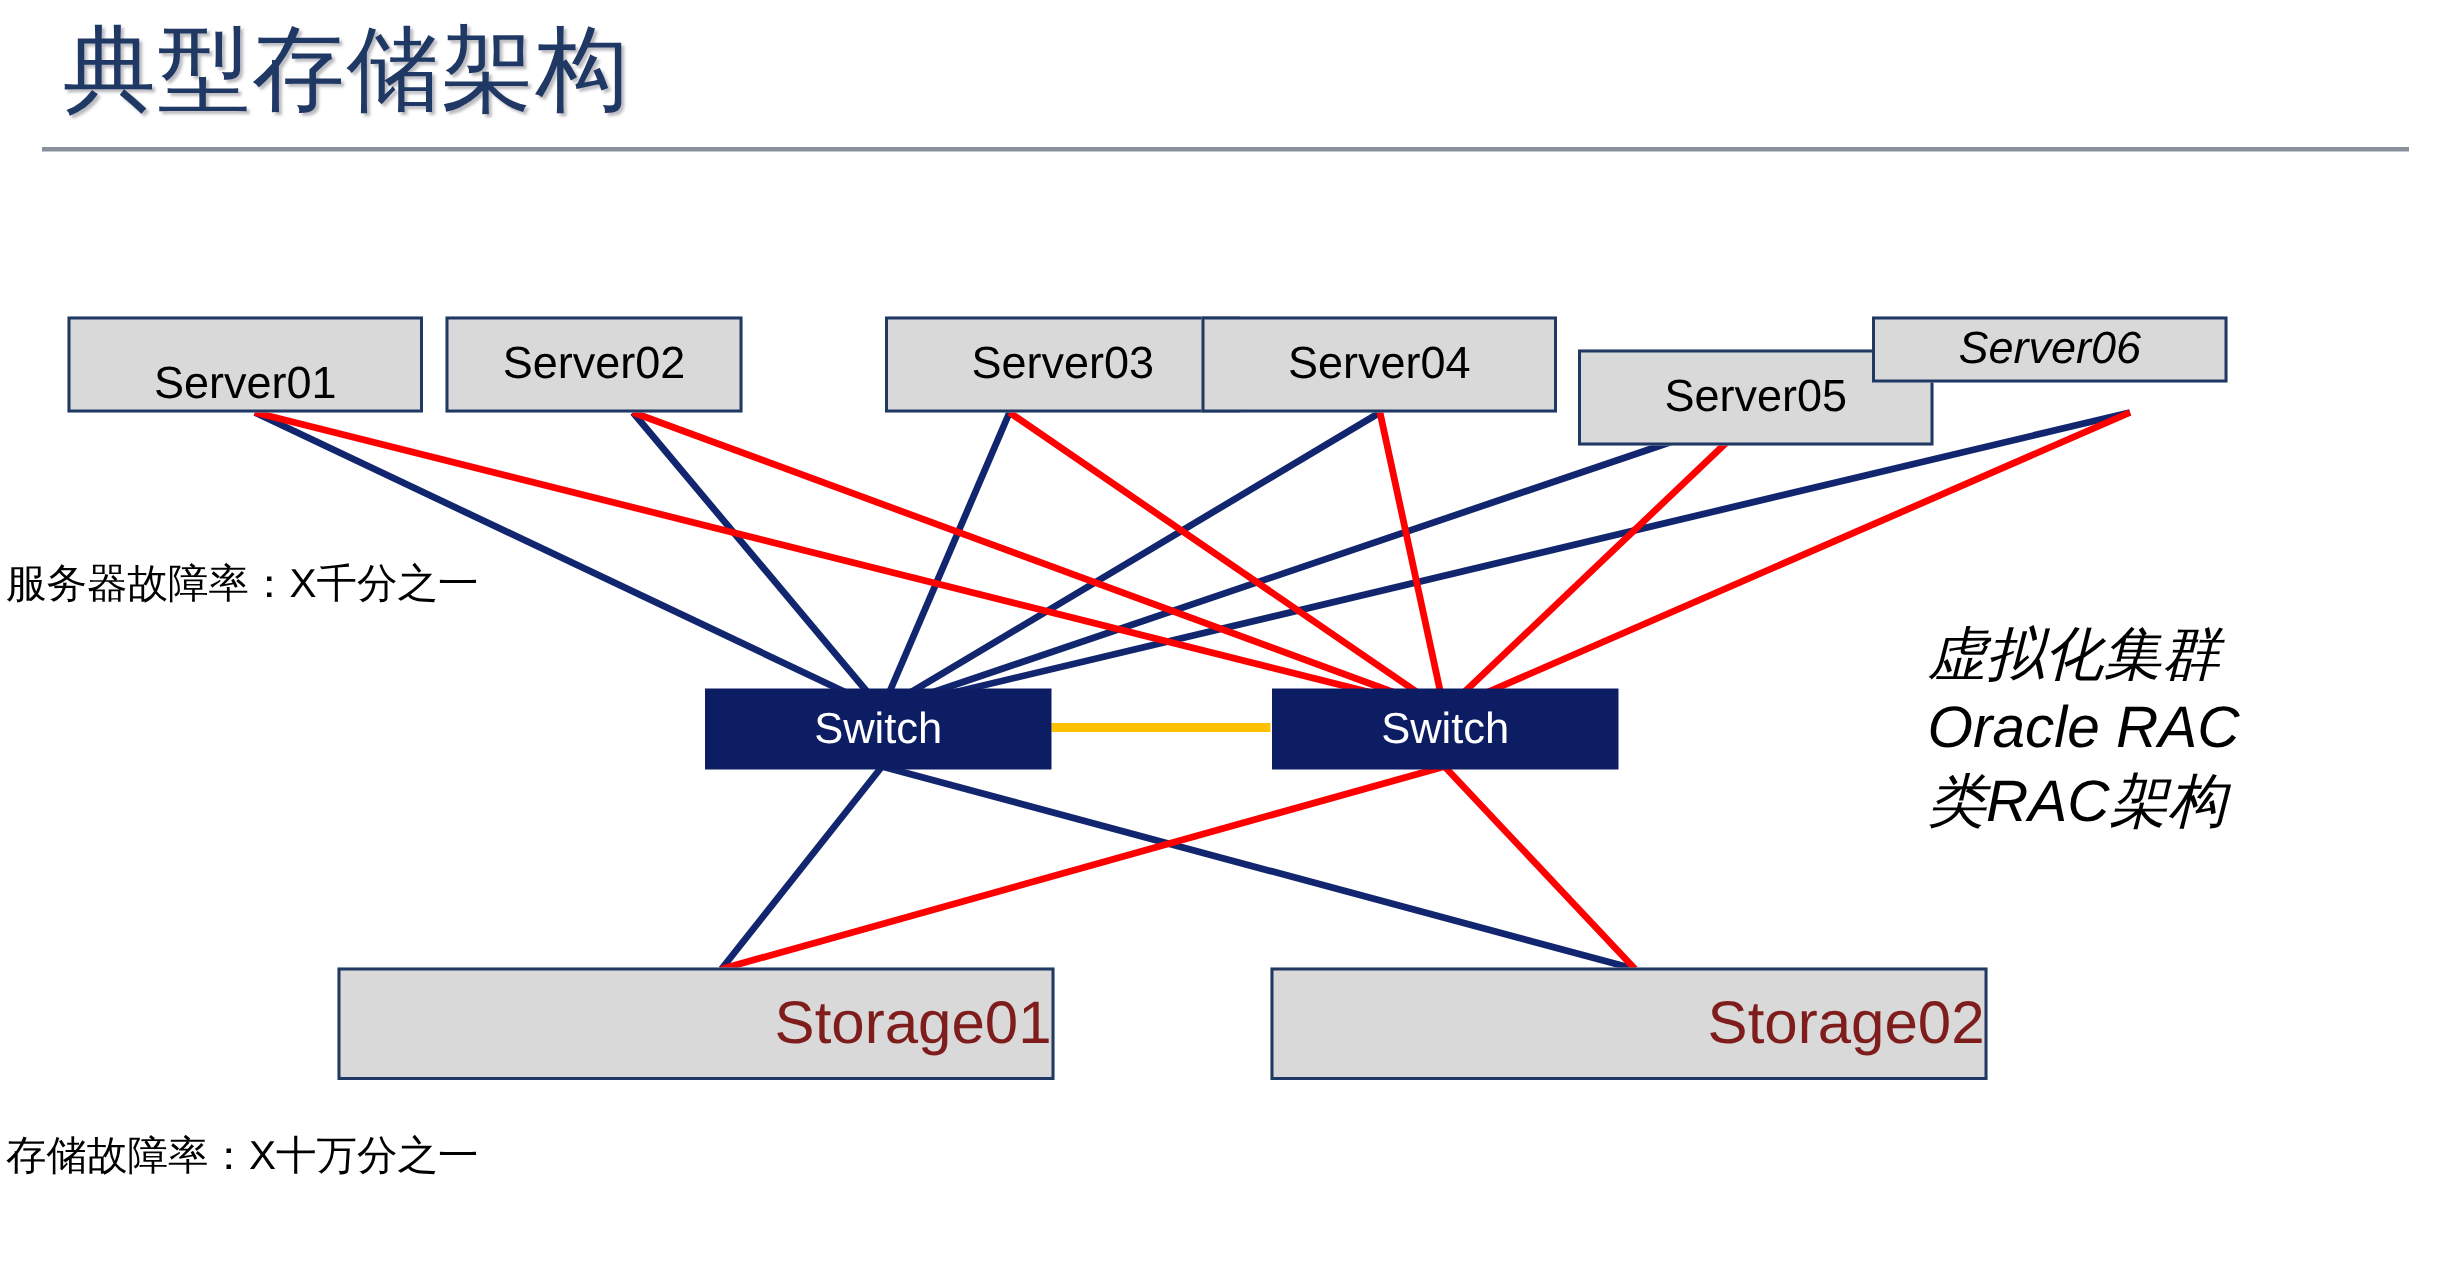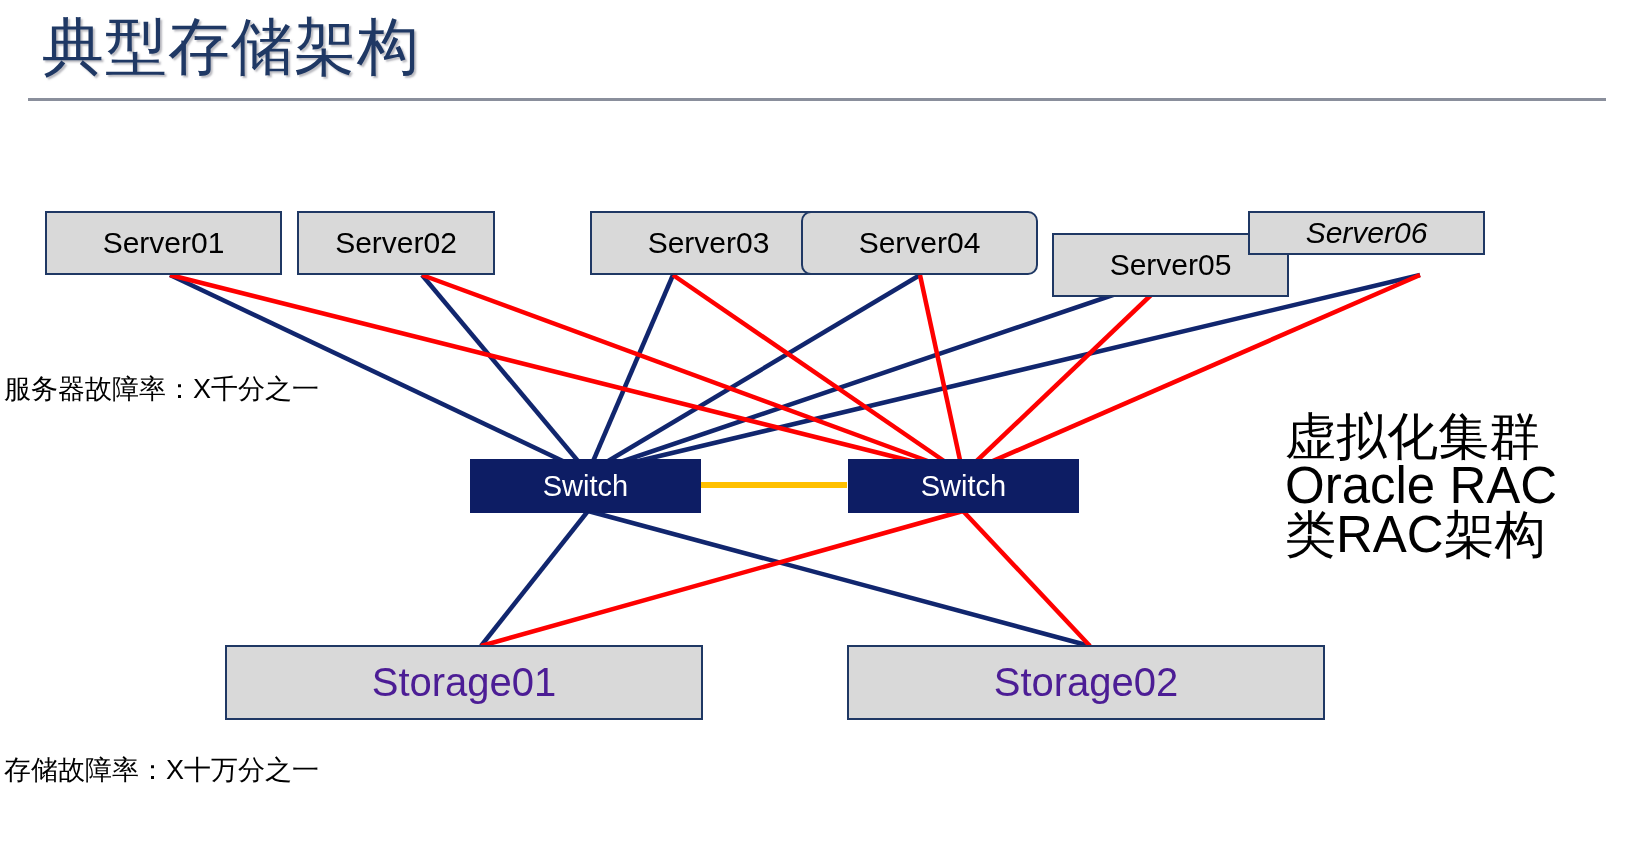--- a/index.html
+++ b/index.html
@@ -75,22 +75,23 @@
     color: #ffffff;
     font-size: 29px;
     top: 459px;
     height: 54px;
     width: 231px;
   }
   .node.storage {
     background: #d9d9d9;
     border: 2px solid #1f3864;
     font-size: 40px;
-    color: #4c1d95;
+    color: #7f1d1d;
     height: 75px;
+    justify-content: flex-end;
   }
 
   
   .annotation {
     position: absolute;
     white-space: nowrap;
     color: #000000;
   }
   #server-failure-note {
     left: 4px;
@@ -98,22 +99,23 @@
     font-size: 27px;
   }
   #storage-failure-note {
     left: 4px;
     top: 752px;
     font-size: 27px;
   }
   #cluster-note {
     left: 1285px;
     top: 412px;
-    font-size: 51px;
+    font-size: 39px;
     line-height: 49px;
+    font-style: italic;
   }
   #cluster-note .cluster-line {
     display: block;
   }
 </style>
 </head>
 <body>
 
 <div id="slide">
 
@@ -144,30 +146,30 @@
     <g id="g-right-storage">
         <line x1="963" y1="511" x2="481" y2="646" stroke="#fe0000" stroke-width="4.5"></line>
         <line x1="963" y1="511" x2="1090" y2="646" stroke="#fe0000" stroke-width="4.5"></line>
       </g>
     <g id="g-interswitch">
         <line x1="701" y1="485" x2="847" y2="485" stroke="#ffc000" stroke-width="6"></line>
       </g>
   </svg>
 
   <div id="server-nodes">
-      <div class="node server" style="left: 45px; top: 211px; width: 237px; height: 64px;">
+      <div class="node server" style="left: 45px; top: 211px; width: 237px; height: 64px; align-items: flex-end;">
         <span>Server01</span>
       </div>
       <div class="node server" style="left: 297px; top: 211px; width: 198px; height: 64px;">
         <span>Server02</span>
       </div>
       <div class="node server" style="left: 549px; top: 211px; width: 237px; height: 64px; margin-left: 41px;">
         <span>Server03</span>
       </div>
-      <div class="node server" style="left: 801px; top: 211px; width: 237px; height: 64px; border-radius: 10px;">
+      <div class="node server" style="left: 801px; top: 211px; width: 237px; height: 64px;">
         <span>Server04</span>
       </div>
       <div class="node server" style="left: 1052px; top: 211px; width: 237px; height: 64px; margin-top: 22px;">
         <span>Server05</span>
       </div>
       <div class="node server" style="left: 1248px; top: 211px; width: 237px; height: 44px; font-style: italic;">
         <span>Server06</span>
       </div>
     </div>
   <div id="switch-nodes">

